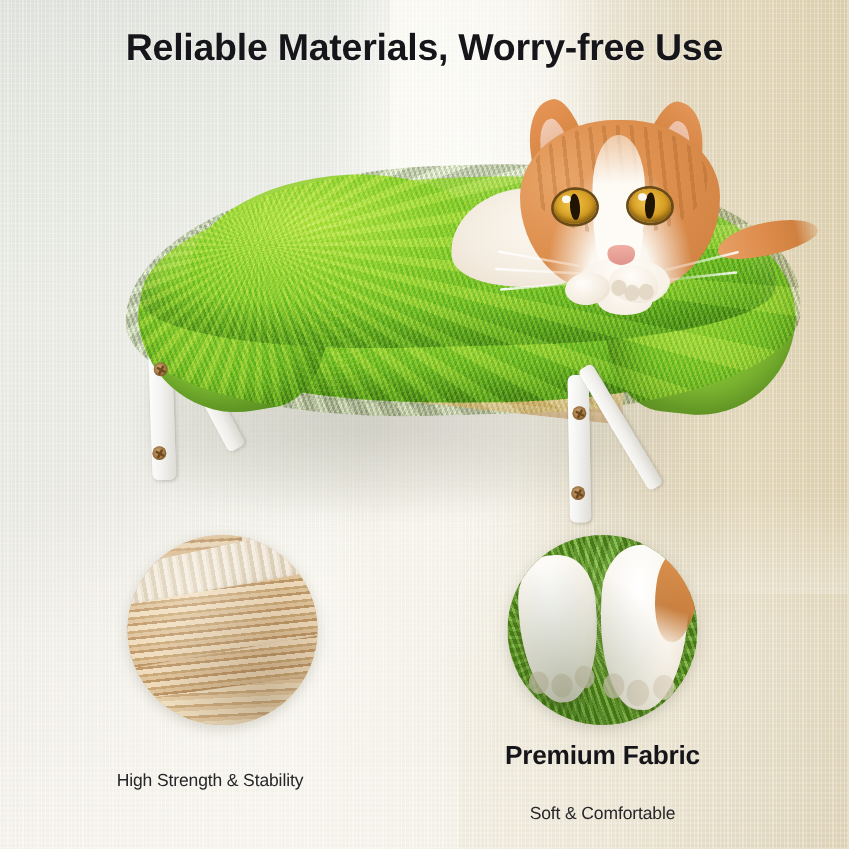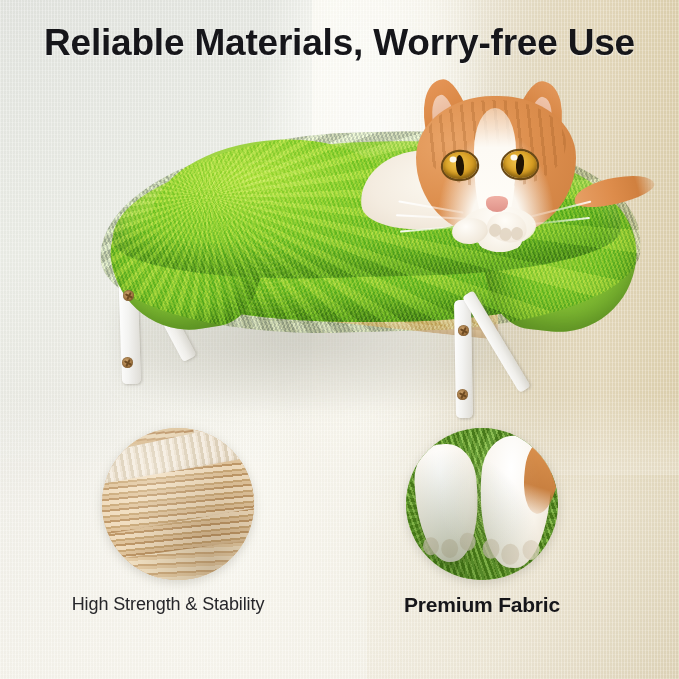--- a/index.html
+++ b/index.html
@@ -55,21 +55,21 @@
   .wall-texture2{
     position:absolute; inset:0;
     background-image:repeating-linear-gradient(0deg, rgba(255,255,255,.35) 0 1px, rgba(0,0,0,.02) 1px 4px);
     opacity:.35;
   }
 
   
   .title{
     position:absolute; top:22px; left:0; width:100%;
     text-align:center;
-    font-size:37px; font-weight:bold;
+    font-size:30px; font-weight:bold;
     letter-spacing:-.2px;
     color:#16161a;
     font-family:"Liberation Sans", sans-serif;
     text-shadow:0 1px 2px rgba(255,255,255,.65);
     z-index:30;
   }
 
   
   .shelf-wrap{ position:absolute; left:0; top:0; width:679px; height:440px; z-index:12; }
 
@@ -362,21 +362,21 @@
     position:absolute; inset:0;
     background:radial-gradient(ellipse at 52% 40%, rgba(255,255,255,.10) 0%, rgba(0,0,0,0) 50%),
                radial-gradient(ellipse at 30% 92%, rgba(20,50,6,.3) 0%, rgba(0,0,0,0) 60%);
   }
 
   
   .cap{ position:absolute; text-align:center; z-index:26; }
   #cap-wood{ left:18px; top:592px; width:300px; }
   #cap-fab{ left:332px; top:592px; width:300px; }
   .cap-t{ font-size:21px; font-weight:bold; color:#16161a; letter-spacing:-.2px; line-height:1.25; }
-  .cap-s{ font-size:18px; color:#26262a; margin-top:2px; letter-spacing:-.1px; }
+  .cap-s{ font-size:14px; color:#26262a; margin-top:24px; letter-spacing:-.1px; }
 </style>
 </head>
 <body>
 
 <div class="stage">
 
   <div class="wall-base"></div>
   <div class="wall-left-cool"></div>
   <div class="wall-glow"></div>
   <div class="wall-warm-right"></div>
@@ -475,15 +475,16 @@
     </div>
     <div class="pawf-ginger"></div>
     <div class="fab-shade"></div>
   </div>
 
   <div class="cap" id="cap-wood">
     <div class="cap-s">High Strength &amp; Stability</div>
   </div>
   <div class="cap" id="cap-fab">
     <div class="cap-t">Premium Fabric</div>
+    <div class="cap-s">Soft &amp; Comfortable</div>
   </div>
 
 </div>
 
 </body></html>

